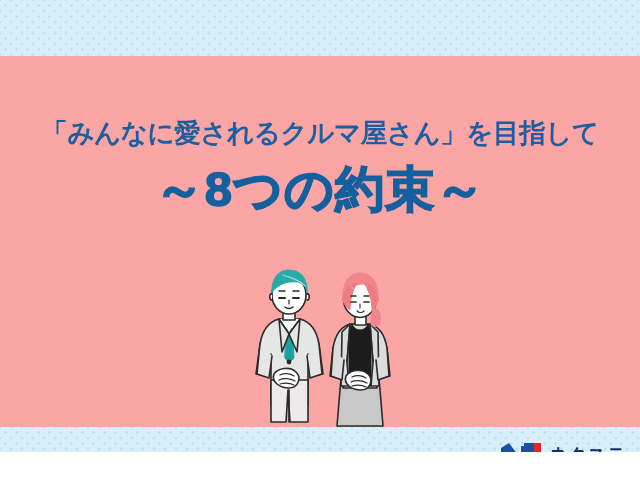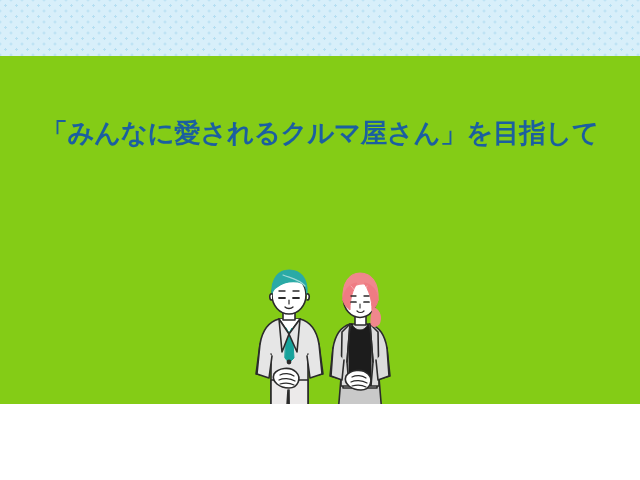--- a/index.html
+++ b/index.html
@@ -7,23 +7,23 @@
     padding: 0;
     background: #ffffff;
   }
   body {
     font-family: "Liberation Sans", "DejaVu Sans", sans-serif;
   }
 
   #banner {
     position: relative;
     width: 640px;
-    height: 404px;
+    height: 452px;
     overflow: hidden;
-    background: #84cc16;
+    background: #fca5a5;
   }
 
   
   .dot-band {
     position: absolute;
     left: 0;
     width: 640px;
     background-color: #d8effa;
     background-image:
       radial-gradient(#b6dff2 1.15px, transparent 1.25px),
@@ -93,20 +93,21 @@
 </style>
 </head>
 <body>
 
 <div id="banner">
 
   <div id="top-band" class="dot-band"></div>
 
   <div id="headline-block">
     <div id="headline-line1">「みんなに愛されるクルマ屋さん」を目指して</div>
+    <div id="headline-line2">～8つの約束～</div>
   </div>
 
   <div id="illustration">
     <svg viewBox="0 0 174 168" width="174" height="168" xmlns="http://www.w3.org/2000/svg">
       <g stroke="#2b2b2b" stroke-width="1.6" stroke-linejoin="round" stroke-linecap="round" fill="none">
 
         <g>
 
           <path d="M41 57 C30 60 24 70 22 82 L18 112 L30 114 L33 92 L33 143 L70 143 L70 92 L73 114 L85 112 L81 82 C79 70 73 60 62 57 Z" fill="#e6e6e6"></path>
 

